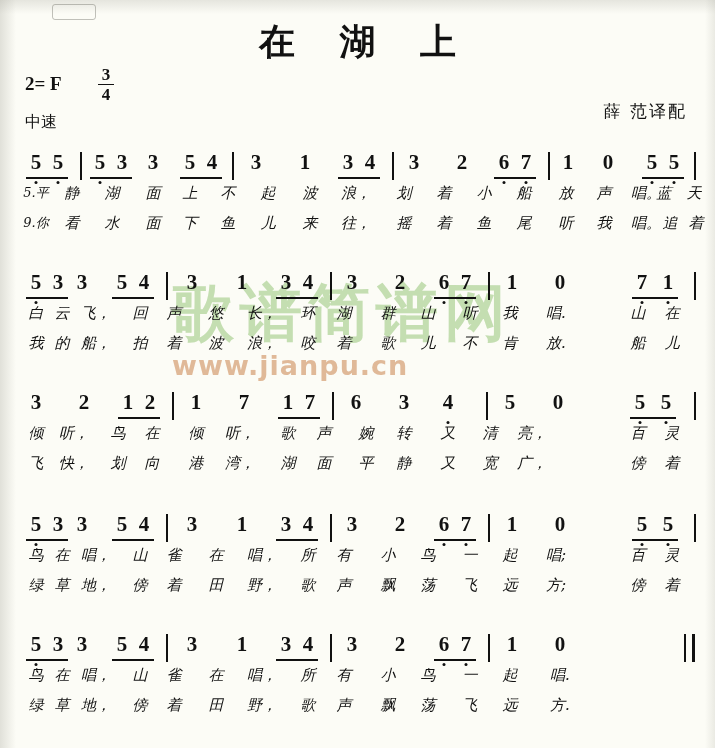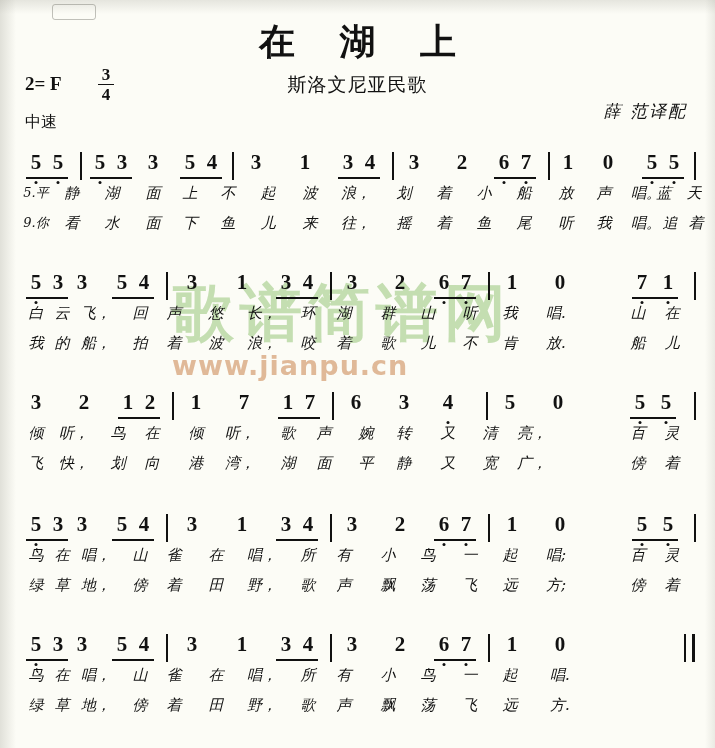--- a/index.html
+++ b/index.html
@@ -108,21 +108,20 @@
     font-size: 16px;
     font-family: "DejaVu Serif", serif;
   }
   .composer {
     position: absolute;
     right: 28px;
     top: 100px;
     font-size: 17px;
     font-family: "DejaVu Serif", serif;
     letter-spacing: 2px;
-    font-style: italic;
   }
 
   
   .watermark {
     position: absolute;
     left: 172px;
     top: 282px;
     width: 400px;
     pointer-events: none;
     user-select: none;
@@ -206,21 +205,20 @@
 <body>
 
 <div class="sheet">
 
   <div class="scan-edge-left"></div>
   <div class="scan-edge-top"></div>
   <div class="scan-edge-right"></div>
   <div class="smudge"></div>
 
   <div class="title">在 湖 上</div>
-  <div class="subtitle">斯洛文尼亚民歌</div>
 
   <div class="key-sig">2= F</div>
 
   <div class="meter">
     <span class="num">3</span>
     <span class="bar"></span>
     <span class="den">4</span>
   </div>
 
   <div class="tempo">中速</div>

